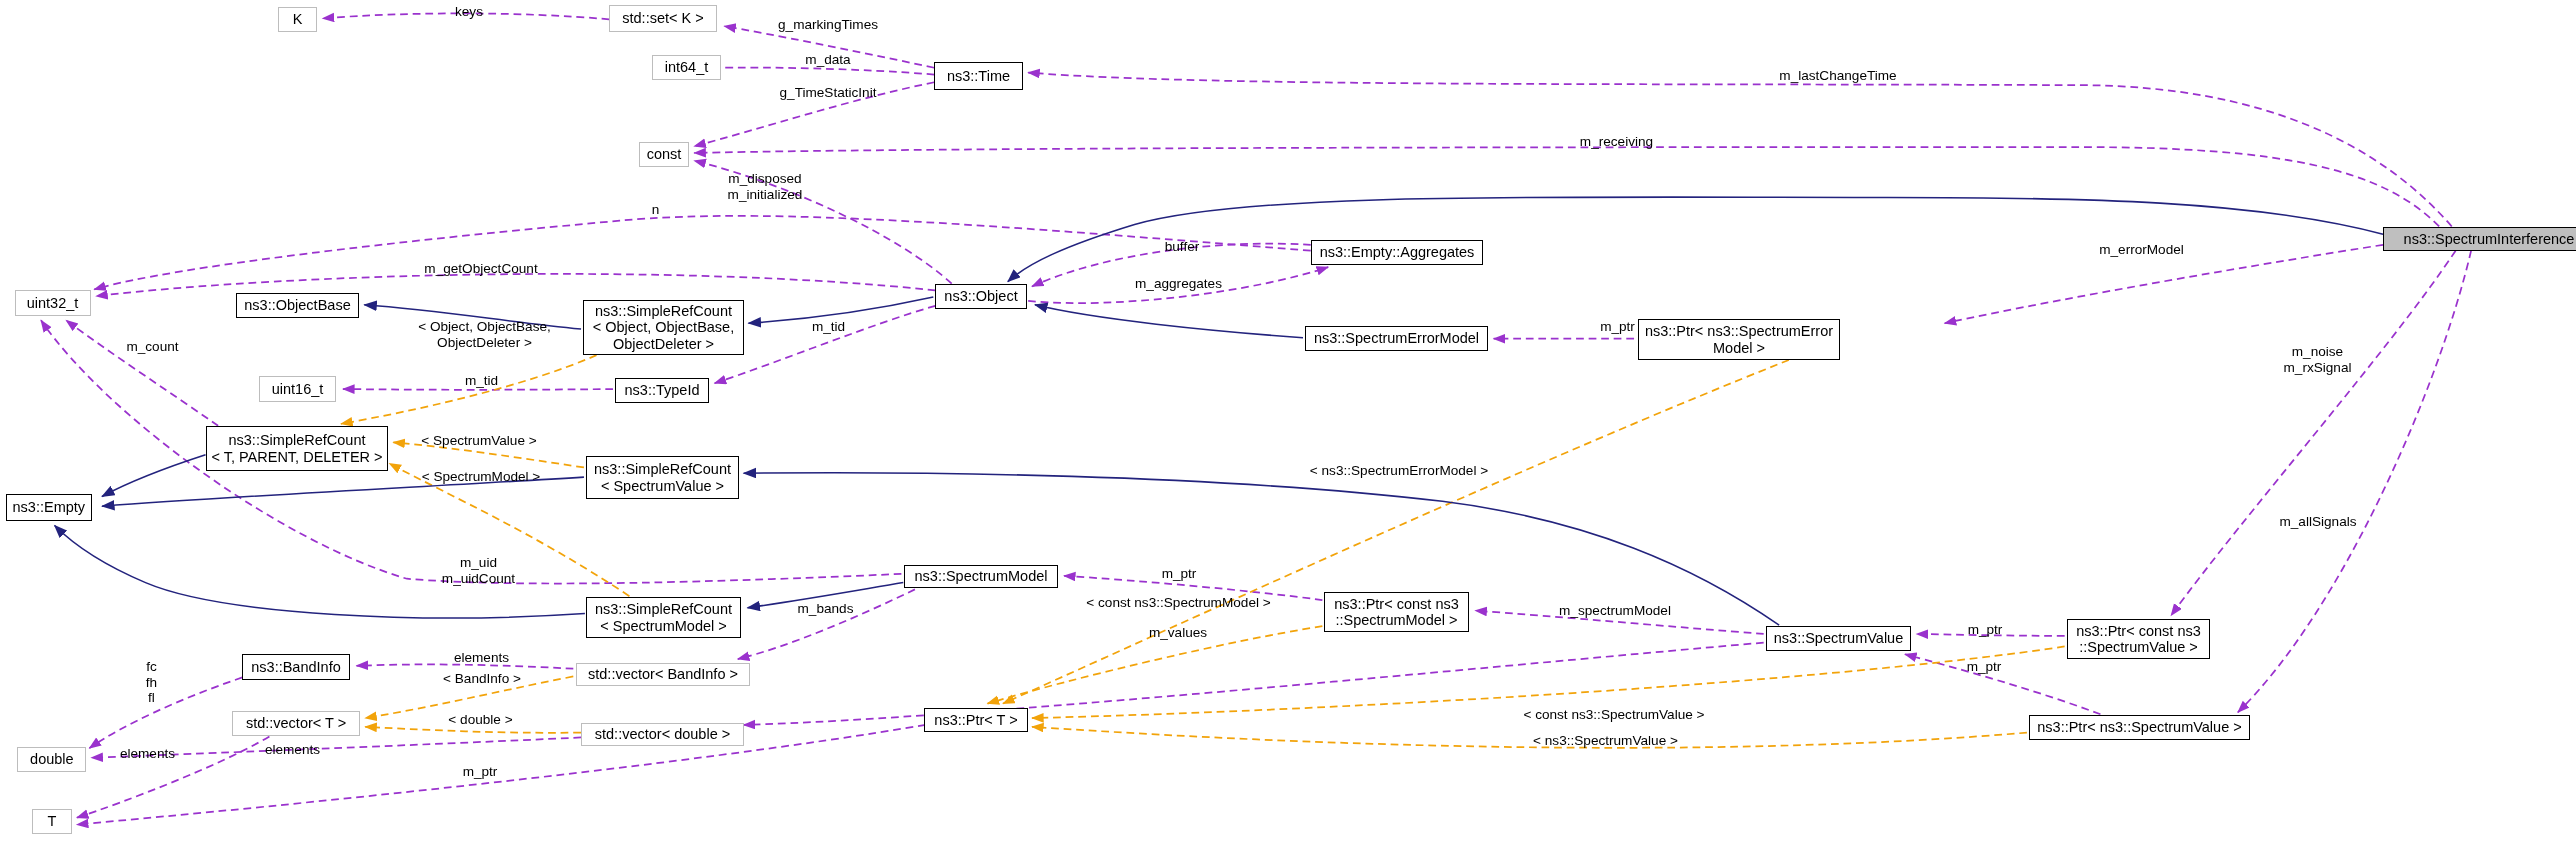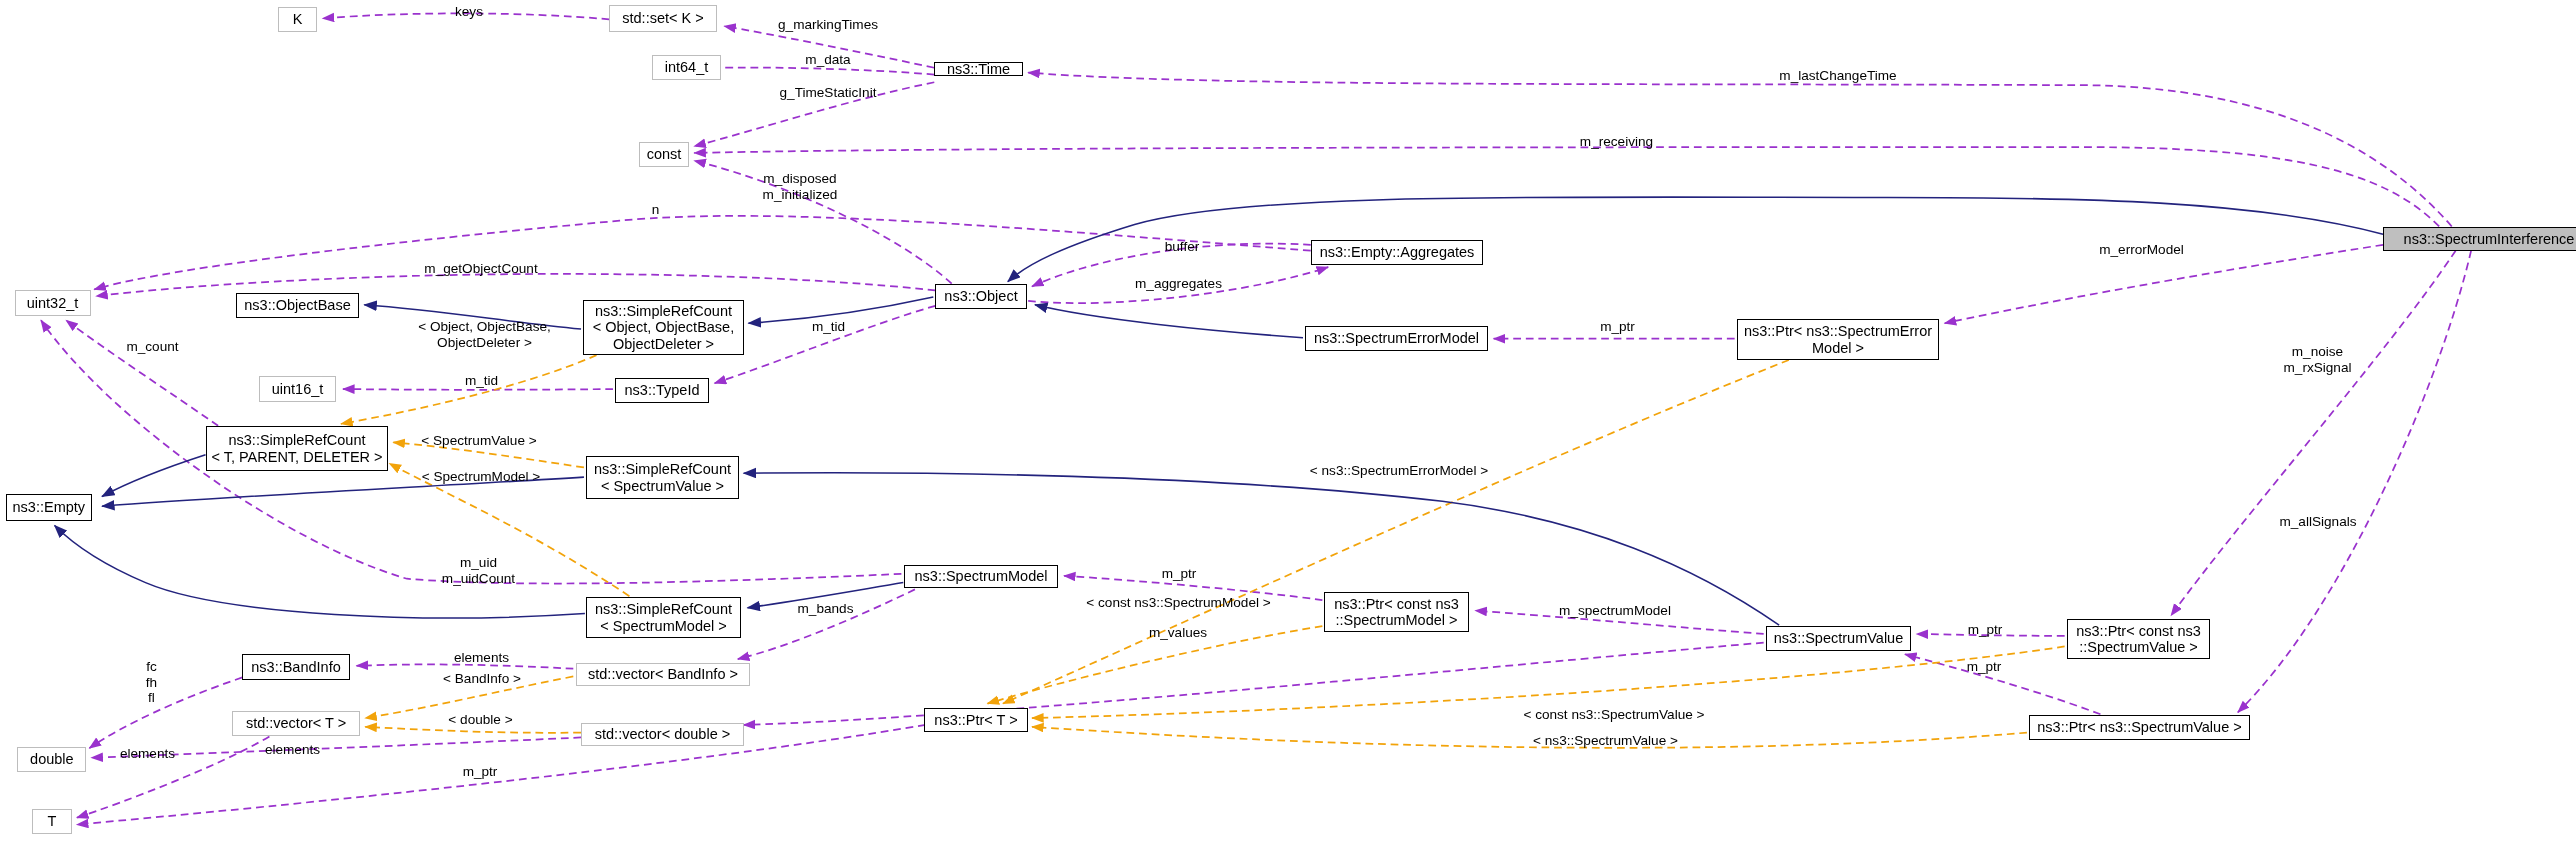--- a/index.html
+++ b/index.html
@@ -93,31 +93,31 @@
     <path class="edge-inherit" d="M212,470 C175,482 135,497 105,513" marker-end="url(#ar-inherit)"></path>
     <path class="edge-inherit" d="M603,493 C460,502 250,512 105,523" marker-end="url(#ar-inherit)"></path>
     <path class="edge-inherit" d="M604,634 C440,645 230,636 150,602 C105,583 75,562 56,543" marker-end="url(#ar-inherit)"></path>
     <path class="edge-inherit" d="M1838,646 C1750,585 1640,537 1490,518 C1250,490 950,487 768,489" marker-end="url(#ar-inherit)"></path>
     <path class="edge-inherit" d="M933,602 C885,610 830,620 772,628" marker-end="url(#ar-inherit)"></path>
   </svg>
 
   <div class="node ext" style="left:278px;top:6.8px;width:39px;height:25px">K</div>
   <div class="node ext" style="left:609px;top:4.8px;width:108px;height:27px">std::set&lt; K &gt;</div>
   <div class="node ext" style="left:652px;top:55px;width:69px;height:25px">int64_t</div>
-  <div class="node" style="left:934px;top:62px;width:89px;height:14px">ns3::Time</div>
+  <div class="node" style="left:934px;top:62px;width:89px;height:28px">ns3::Time</div>
   <div class="node ext" style="left:639px;top:142px;width:50px;height:25px">const</div>
   <div class="node ext" style="left:14.5px;top:290px;width:76px;height:26px">uint32_t</div>
   <div class="node" style="left:236px;top:293px;width:123px;height:25px">ns3::ObjectBase</div>
   <div class="node" style="left:583px;top:300px;width:161px;height:55px">ns3::SimpleRefCount
 &lt; Object, ObjectBase,
 ObjectDeleter &gt;</div>
   <div class="node" style="left:935px;top:284px;width:92px;height:25px">ns3::Object</div>
   <div class="node" style="left:1311px;top:240px;width:172px;height:25px">ns3::Empty::Aggregates</div>
   <div class="node" style="left:1305px;top:326px;width:183px;height:25px">ns3::SpectrumErrorModel</div>
-  <div class="node" style="left:1737px;top:319px;width:202px;height:41px">ns3::Ptr&lt; ns3::SpectrumError
+  <div class="node" style="left:1638px;top:319px;width:202px;height:41px">ns3::Ptr&lt; ns3::SpectrumError
 Model &gt;</div>
   <div class="node ext" style="left:259px;top:376px;width:77px;height:26px">uint16_t</div>
   <div class="node" style="left:615px;top:378px;width:94px;height:25px">ns3::TypeId</div>
   <div class="node" style="left:206px;top:426px;width:182px;height:45px">ns3::SimpleRefCount
 &lt; T, PARENT, DELETER &gt;</div>
   <div class="node" style="left:586px;top:456px;width:153px;height:43px">ns3::SimpleRefCount
 &lt; SpectrumValue &gt;</div>
   <div class="node" style="left:5.8px;top:494px;width:86px;height:27px">ns3::Empty</div>
   <div class="node" style="left:904px;top:565px;width:154px;height:23px">ns3::SpectrumModel</div>
   <div class="node" style="left:586px;top:597px;width:155px;height:41px">ns3::SimpleRefCount
@@ -136,21 +136,21 @@
   <div class="node ext" style="left:32px;top:809px;width:40px;height:25px">T</div>
   <div class="node" style="left:924px;top:708px;width:104px;height:24px">ns3::Ptr&lt; T &gt;</div>
   <div class="node main" style="left:2383px;top:227px;width:212px;height:24px">ns3::SpectrumInterference</div>
 
   <div class="elabel" style="left:440px;top:3.9px;width:58px">keys</div>
   <div class="elabel" style="left:765px;top:16.5px;width:126px">g_markingTimes</div>
   <div class="elabel" style="left:794px;top:52px;width:68px">m_data</div>
   <div class="elabel" style="left:765px;top:85px;width:126px">g_TimeStaticInit</div>
   <div class="elabel" style="left:1770px;top:68px;width:136px">m_lastChangeTime</div>
   <div class="elabel" style="left:1568px;top:134px;width:97px">m_receiving</div>
-  <div class="elabel" style="left:737px;top:171px;width:126px">m_disposed
+  <div class="elabel" style="left:702px;top:171px;width:126px">m_disposed
 m_initialized</div>
   <div class="elabel" style="left:641px;top:202px;width:29px">n</div>
   <div class="elabel" style="left:411px;top:261px;width:140px">m_getObjectCount</div>
   <div class="elabel" style="left:1148px;top:239px;width:68px">buffer</div>
   <div class="elabel" style="left:1123px;top:276px;width:111px">m_aggregates</div>
   <div class="elabel" style="left:2086px;top:242px;width:111px">m_errorModel</div>
   <div class="elabel" style="left:1586px;top:319px;width:63px">m_ptr</div>
   <div class="elabel" style="left:116px;top:339px;width:73px">m_count</div>
   <div class="elabel" style="left:802px;top:319px;width:53px">m_tid</div>
   <div class="elabel" style="left:407px;top:319px;width:155px">&lt; Object, ObjectBase,

